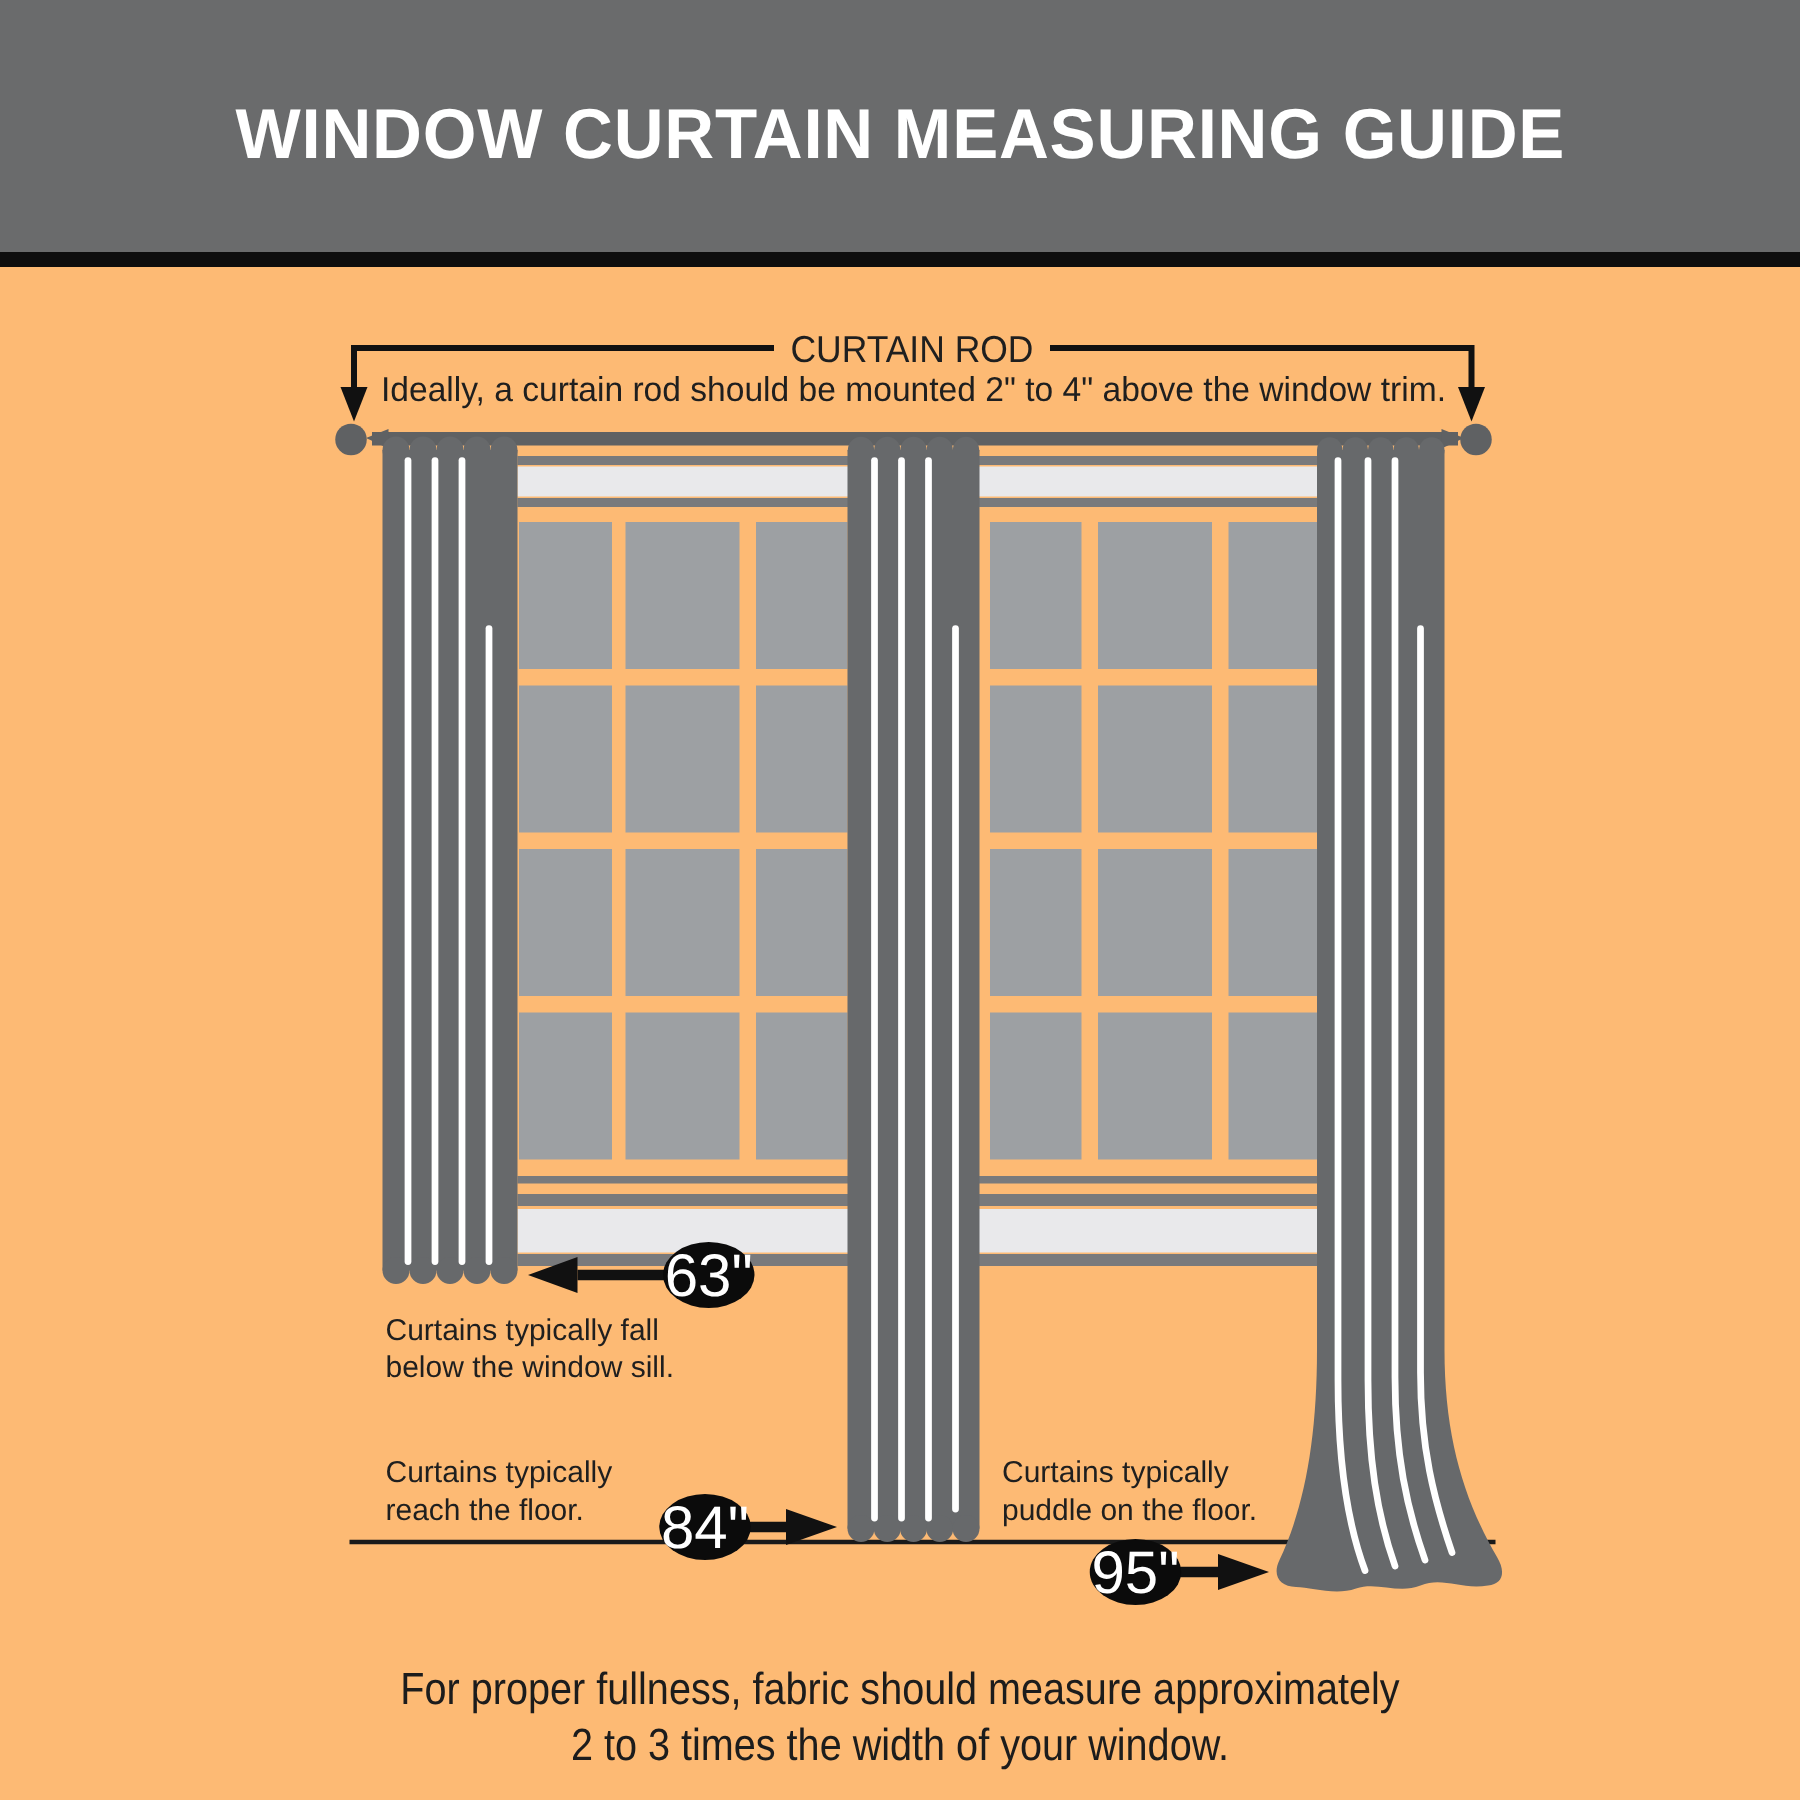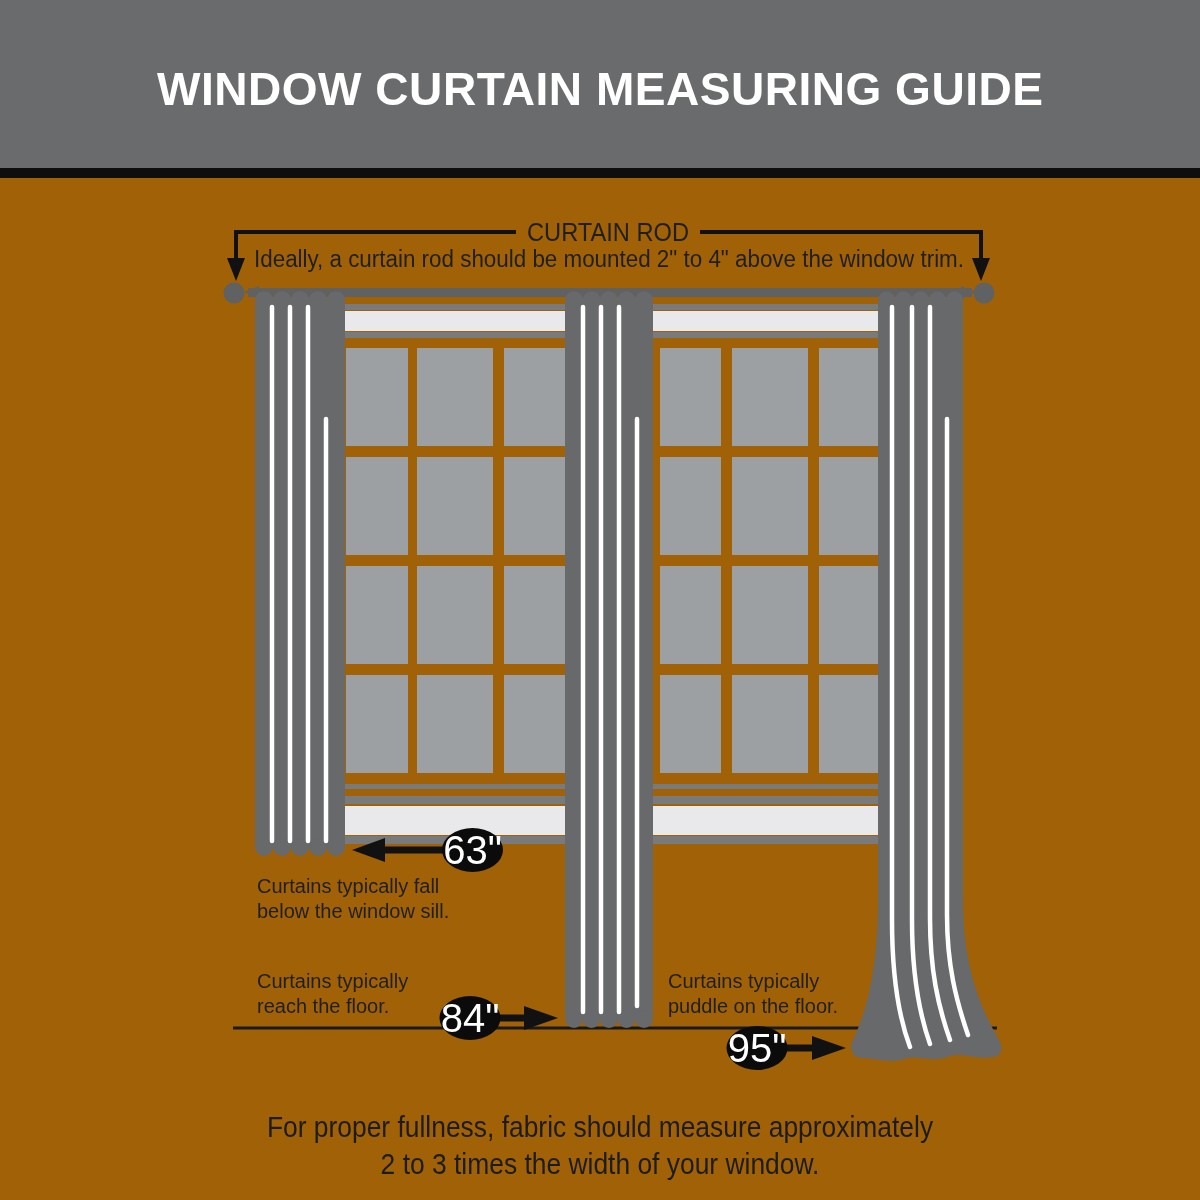--- a/index.html
+++ b/index.html
@@ -1,17 +1,17 @@
 <!DOCTYPE html>
 <html><head>
 <meta charset="utf-8">
 <style>
   html,body{margin:0;padding:0;background:#fff;}
   .page{
-    position:relative;width:1200px;height:1200px;background:#a16207;
+    position:relative;width:1200px;height:1200px;background:#fdba74;
     font-family:"Liberation Sans", sans-serif;overflow:hidden;
   }
   .header{
     position:absolute;left:0;top:0;width:1200px;height:168px;
     background:#6a6b6c;display:flex;align-items:center;justify-content:center;
   }
   .header-title{
     color:#ffffff;font-weight:bold;font-size:47px;letter-spacing:.5px;
     transform:scaleX(.98);transform-origin:50% 50%;white-space:nowrap;margin-top:8px;
   }

